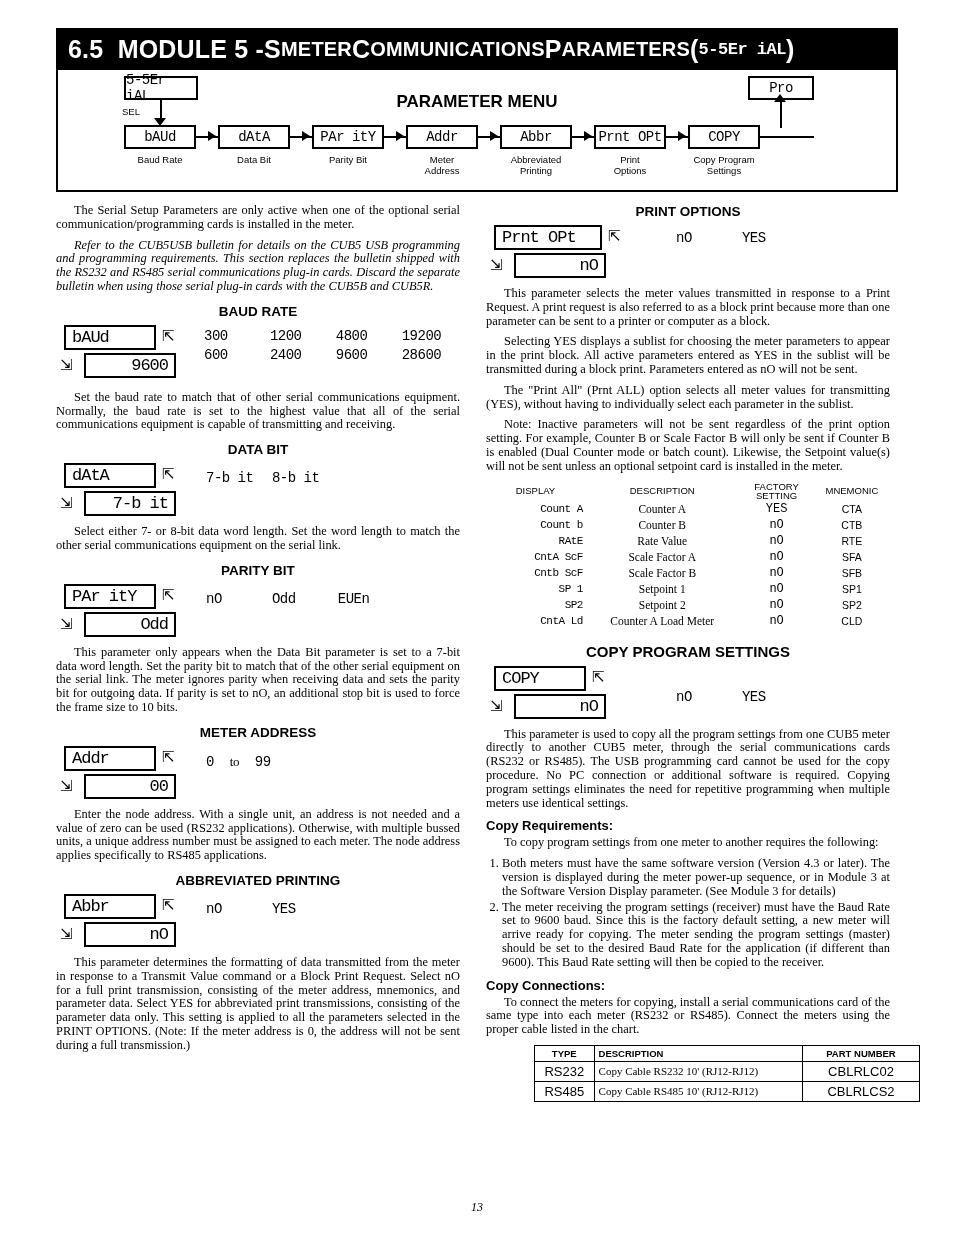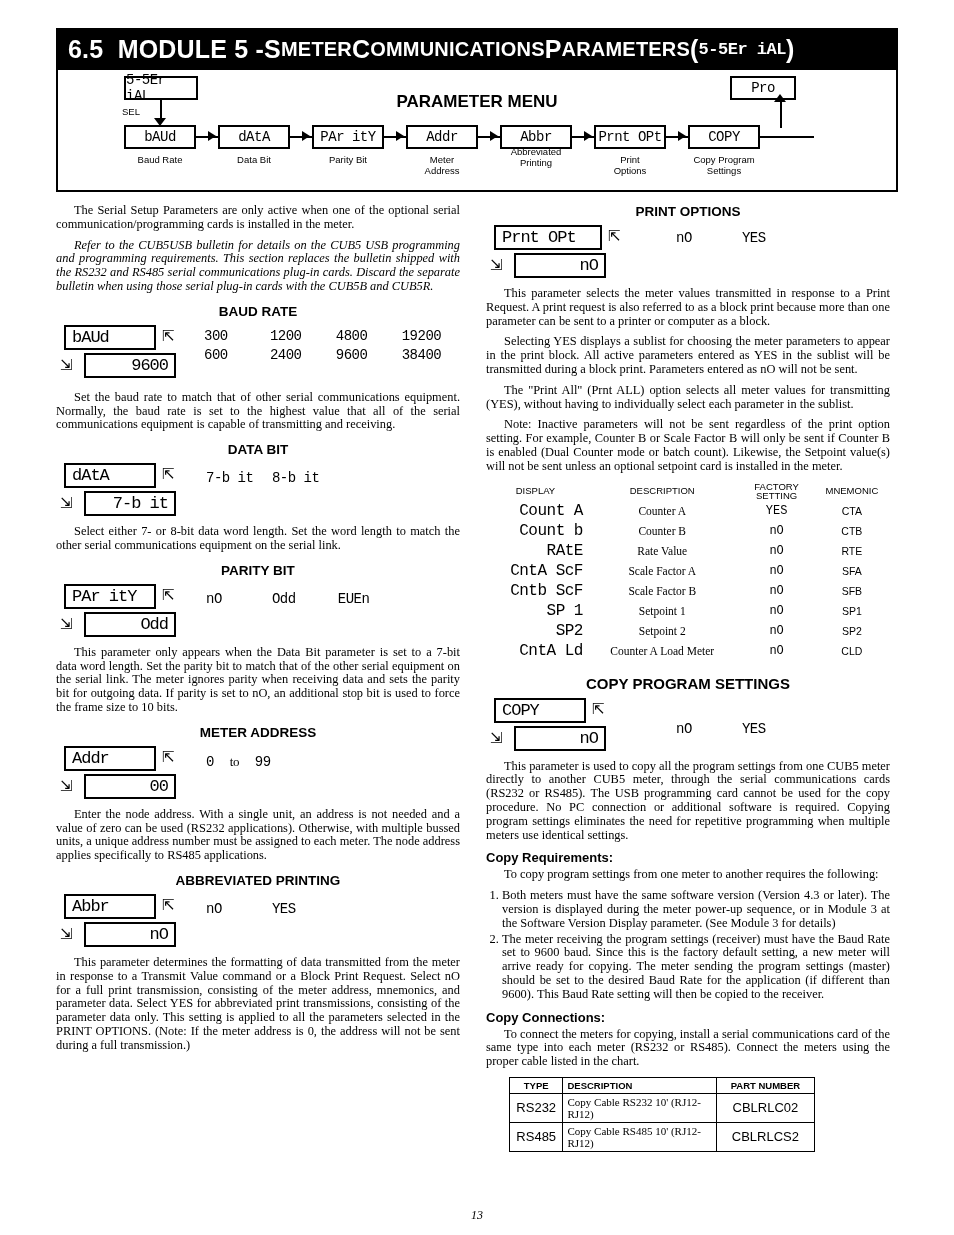--- a/index.html
+++ b/index.html
@@ -81,36 +81,36 @@
   .opts .c { display:inline-block; width: 58px; }
   .opts.center { left: 150px; top: 6px; }
 
   
   table.tbl { border-collapse: collapse; font-family:"Liberation Sans", sans-serif; }
   table.tbl td, table.tbl th { border:1px solid #000; }
 
   .disp-tbl { width: 100%; margin: 4px 0 4px 0; font-size: 11px; }
   .disp-tbl th { font-family:"Liberation Sans", sans-serif; font-weight:normal; font-size:9.5px; text-align:center; padding:1px 2px; }
   .disp-tbl td { padding: 1px 2px; }
-  .disp-tbl .c1 { width: 96px; text-align:right; font-family:"Liberation Mono", monospace; font-size:16px; letter-spacing:-.5px;}
+  .disp-tbl .c1 { width: 96px; text-align:right; font-family:"Liberation Mono", monospace; font-size:11px; letter-spacing:-.5px;}
   .disp-tbl .c2 { width: 150px; text-align:center; font-family:"Liberation Serif", serif; font-size:11.5px;}
   .disp-tbl .c3 { width: 72px; text-align:center; font-family:"Liberation Mono", monospace; font-size:12px;}
   .disp-tbl .c4 { width: 74px; text-align:center; font-family:"Liberation Sans", sans-serif; font-size:10.5px;}
 
-  .cable-tbl { width: 306px; margin: 8px 0 0 23px; font-size: 10.5px; }
+  .cable-tbl { width: 386px; margin: 8px 0 0 48px; font-size: 10.5px; }
   .cable-tbl th { background:#fff; font-weight:bold; font-size:9.5px; padding:2px 4px; text-align:left; }
   .cable-tbl td { padding: 2px 4px; font-family:"Liberation Serif", serif; font-size:11px; }
   .cable-tbl .th-c { text-align:center; }
   .cable-tbl .td-c { text-align:center; font-family:"Liberation Sans", sans-serif; font-size:13px;}
 
   h4.sub { font-family:"Liberation Sans", sans-serif; font-weight:bold; font-size:13px; margin: 8px 0 3px 0; }
   ol.req { margin: 0 0 0 0; padding-left: 16px; font-size:12.4px; line-height:13.8px; text-align:justify; }
   ol.req li { margin-bottom: 2px; }
 
-  .page-num { position:absolute; bottom: 12px; left:0; right:0; text-align:center; font-size:12px; font-style:italic; }
+  .page-num { position:absolute; bottom: 20px; left:0; right:0; text-align:center; font-size:12px; font-style:italic; }
   .mono { font-family:"Liberation Mono", monospace; letter-spacing:-.5px; }
 </style>
 </head>
 <body>
 
 <div class="page">
 
   <div class="title-bar">
     <span class="t-big">6.5</span>
     <span class="t-big" style="white-space:pre">&nbsp;&nbsp;</span>
@@ -128,21 +128,21 @@
 
   <div class="menu-box">
     <div class="menu-title">PARAMETER MENU</div>
 
     <div class="seg mbox" style="left:66px; top:6px; width:74px;">5-5Er iAL</div>
     <div class="selword" style="left:64px; top:36px;">SEL</div>
 
     <div class="vline" style="left:102px; top:30px; height:22px;"></div>
     <div style="position:absolute; left:96px; top:48px; width:0;height:0;border-left:6px solid transparent;border-right:6px solid transparent;border-top:8px solid #000;"></div>
 
-    <div class="seg mbox" style="left:672px; top:6px; width:66px;">Pro</div>
+    <div class="seg mbox" style="left:690px; top:6px; width:66px;">Pro</div>
     <div class="vline" style="left:722px; top:30px; height:28px;"></div>
     <div style="position:absolute; left:716px; top:24px; width:0;height:0;border-left:6px solid transparent;border-right:6px solid transparent;border-bottom:8px solid #000;"></div>
 
     <div class="hline" style="left:66px; top:66px; width:690px;"></div>
 
     <div class="seg mbox" style="left:66px; top:55px;">bAUd</div>
     <div class="seg mbox" style="left:160px; top:55px;">dAtA</div>
     <div class="seg mbox" style="left:254px; top:55px;">PAr itY</div>
     <div class="seg mbox" style="left:348px; top:55px;">Addr</div>
     <div class="seg mbox" style="left:442px; top:55px;">Abbr</div>
@@ -154,21 +154,21 @@
     <div style="position:absolute; left:338px; top:61px; width:0;height:0;border-top:5px solid transparent;border-bottom:5px solid transparent;border-left:8px solid #000;"></div>
     <div style="position:absolute; left:432px; top:61px; width:0;height:0;border-top:5px solid transparent;border-bottom:5px solid transparent;border-left:8px solid #000;"></div>
     <div style="position:absolute; left:526px; top:61px; width:0;height:0;border-top:5px solid transparent;border-bottom:5px solid transparent;border-left:8px solid #000;"></div>
     <div style="position:absolute; left:620px; top:61px; width:0;height:0;border-top:5px solid transparent;border-bottom:5px solid transparent;border-left:8px solid #000;"></div>
 
     <div class="lbl" style="left:54px; top:84px;">Baud Rate</div>
     <div class="lbl" style="left:148px; top:84px;">Data Bit</div>
     <div class="lbl" style="left:242px; top:84px;">Parity Bit</div>
     <div class="lbl" style="left:336px; top:84px; white-space:pre-line;">Meter
 Address</div>
-    <div class="lbl" style="left:430px; top:76px; white-space:pre-line;">Abbreviated
+    <div class="lbl" style="left:430px; top:84px; white-space:pre-line;">Abbreviated
 Printing</div>
     <div class="lbl" style="left:524px; top:84px; white-space:pre-line;">Print
 Options</div>
     <div class="lbl" style="left:618px; top:84px; white-space:pre-line;">Copy Program
 Settings</div>
   </div>
 
   <div class="cols">
 
     <div class="col">
@@ -190,21 +190,21 @@
           <span class="r">
             <span class="c">300</span>
             <span class="c">1200</span>
             <span class="c">4800</span>
             <span class="c">19200</span>
           </span>
           <span class="r">
             <span class="c">600</span>
             <span class="c">2400</span>
             <span class="c">9600</span>
-            <span class="c">38400</span>
+            <span class="c">28600</span>
           </span>
         </div>
       </div>
       <p>Set the baud rate to match that of other serial communications equipment. Normally, the baud rate is set to the highest value that all of the serial communications equipment is capable of transmitting and receiving.</p>
 
       <h3 class="sec">DATA BIT</h3>
       <div class="param">
         <div class="pbox top">
             <span class="v">dAtA</span>
           </div>

